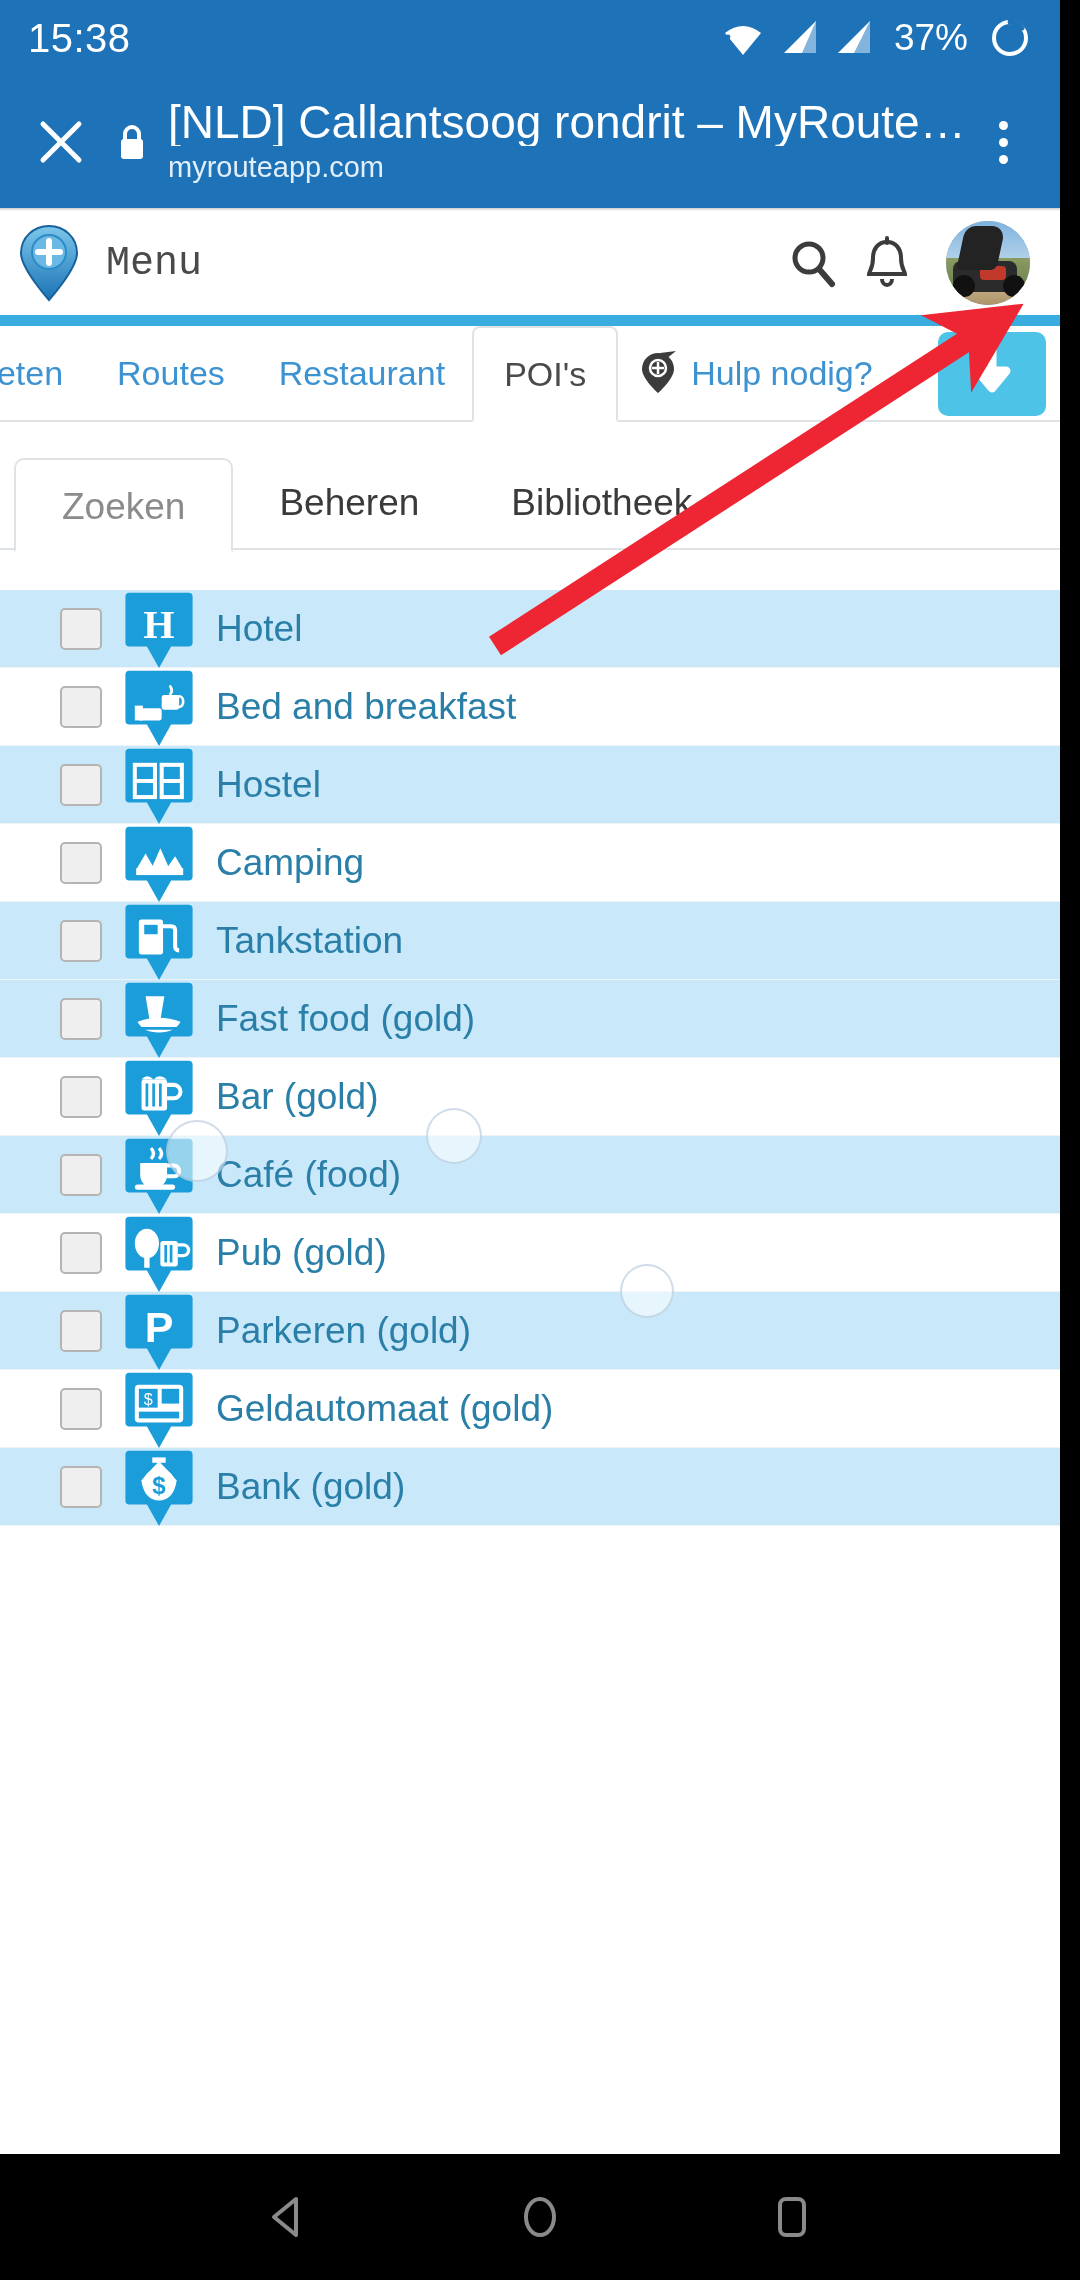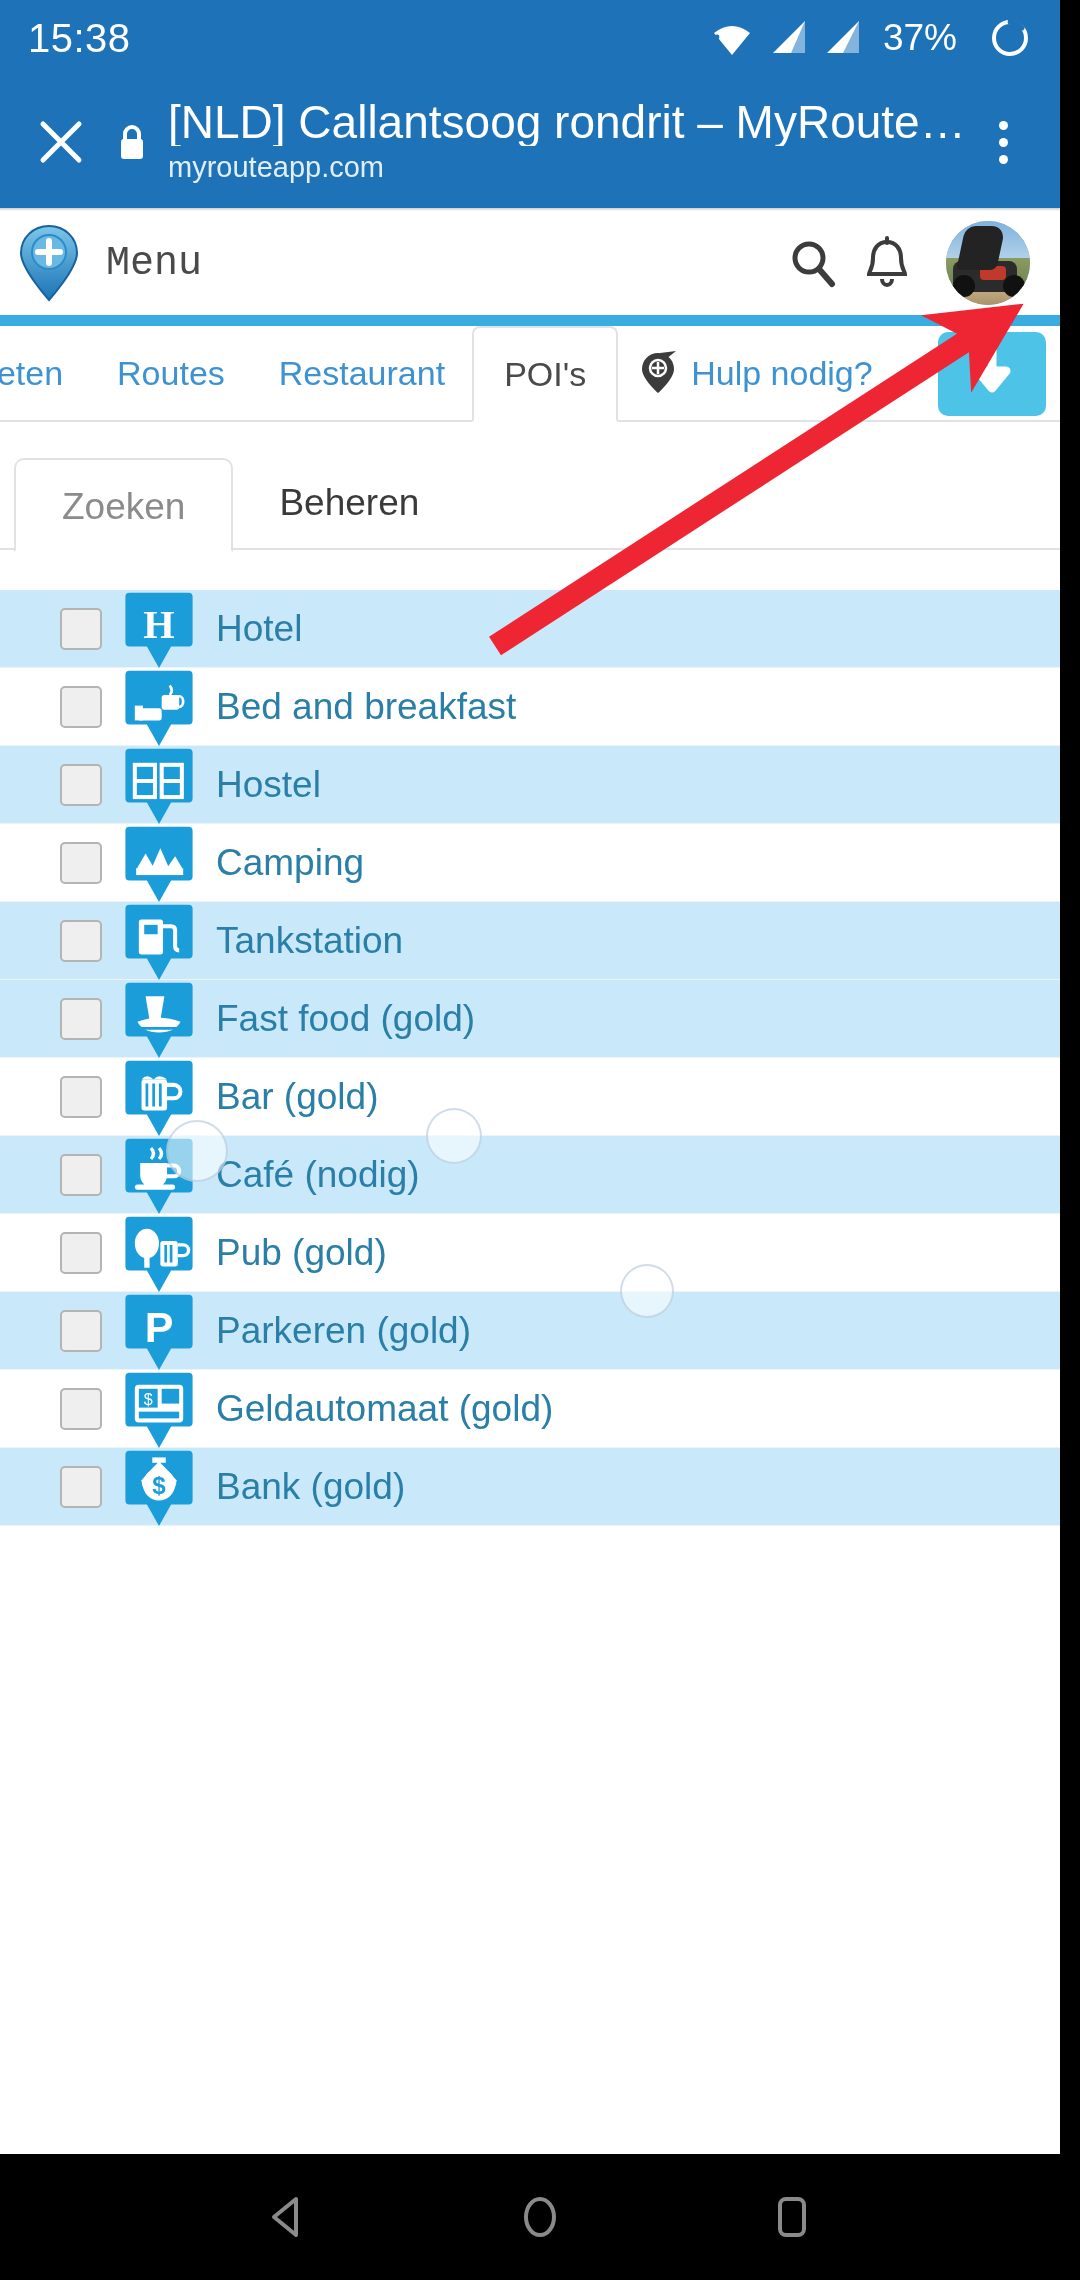--- a/index.html
+++ b/index.html
@@ -36,21 +36,21 @@
   }
   .status-right {
     display: flex;
     align-items: center;
     gap: 14px;
   }
   .status-right svg { display: block; }
   .battery-pct {
     color: #ffffff;
     font-size: 37px;
-    margin: 0 17px 0 6px;
+    margin: 0 6px 0 6px;
   }
 
   
   .browserbar {
     position: relative;
     height: 132px;
     background: #1e72b8;
     display: flex;
     align-items: center;
     padding: 0 22px 0 22px;
@@ -421,20 +421,21 @@
         <svg width="46" height="52" viewBox="0 0 46 52">
           <path d="M23 4 v28 M9 25 L23 42 L37 25 Z" stroke="#ffffff" stroke-width="9" fill="#ffffff" stroke-linejoin="round" stroke-linecap="round"></path>
         </svg>
       </span>
     </div>
   </div>
 
   <div class="subtabs">
     <div class="subtab active">Zoeken</div>
     <div class="subtab">Beheren</div>
+    <div class="subtab">Bibliotheek</div>
   </div>
 
   <div class="list-gap"></div>
 
   <div class="poi-list" id="poi-list">
       <div class="poi-row alt">
         <span class="poi-check"></span>
         <span class="poi-pin"><svg width="70" height="86" viewBox="0 0 52 64">
             <path d="M4 2 h44 a3 3 0 0 1 3 3 v34 a3 3 0 0 1 -3 3 h-13 l-9 16 l-9 -16 h-13 a3 3 0 0 1 -3 -3 v-34 a3 3 0 0 1 3 -3 z" fill="#1b9dd9"></path>
             <text x="26" y="36" font-family="Liberation Serif, serif" font-size="30" font-weight="bold" fill="#fff" text-anchor="middle">H</text>
@@ -507,21 +508,21 @@
       </div>
       <div class="poi-row alt">
         <span class="poi-check"></span>
         <span class="poi-pin"><svg width="70" height="86" viewBox="0 0 52 64">
             <path d="M4 2 h44 a3 3 0 0 1 3 3 v34 a3 3 0 0 1 -3 3 h-13 l-9 16 l-9 -16 h-13 a3 3 0 0 1 -3 -3 v-34 a3 3 0 0 1 3 -3 z" fill="#1b9dd9"></path>
             <path d="M12 20 h20 v9 a10 10 0 0 1 -20 0 z" fill="#fff"></path>
             <path d="M32 22 h5 a4 4 0 0 1 0 8 h-5" fill="none" stroke="#fff" stroke-width="3"></path>
             <rect x="8" y="36" width="30" height="4" rx="2" fill="#fff"></rect>
             <path d="M20 9 q4 4 0 8 M26 9 q4 4 0 8" stroke="#fff" stroke-width="2.5" fill="none"></path>
           </svg></span>
-        <span class="poi-label">Café (nodig)</span>
+        <span class="poi-label">Café (food)</span>
       </div>
       <div class="poi-row">
         <span class="poi-check"></span>
         <span class="poi-pin"><svg width="70" height="86" viewBox="0 0 52 64">
             <path d="M4 2 h44 a3 3 0 0 1 3 3 v34 a3 3 0 0 1 -3 3 h-13 l-9 16 l-9 -16 h-13 a3 3 0 0 1 -3 -3 v-34 a3 3 0 0 1 3 -3 z" fill="#1b9dd9"></path>
             <ellipse cx="17" cy="22" rx="9" ry="11" fill="#fff"></ellipse>
             <rect x="15" y="30" width="4" height="10" fill="#fff"></rect>
             <rect x="27" y="20" width="13" height="19" rx="2" fill="#fff"></rect>
             <path d="M40 23 h4 a4 4 0 0 1 0 8 h-4" fill="none" stroke="#fff" stroke-width="2.5"></path>
             <path d="M31 23 v13 M35 23 v13" stroke="#1b9dd9" stroke-width="2"></path>

